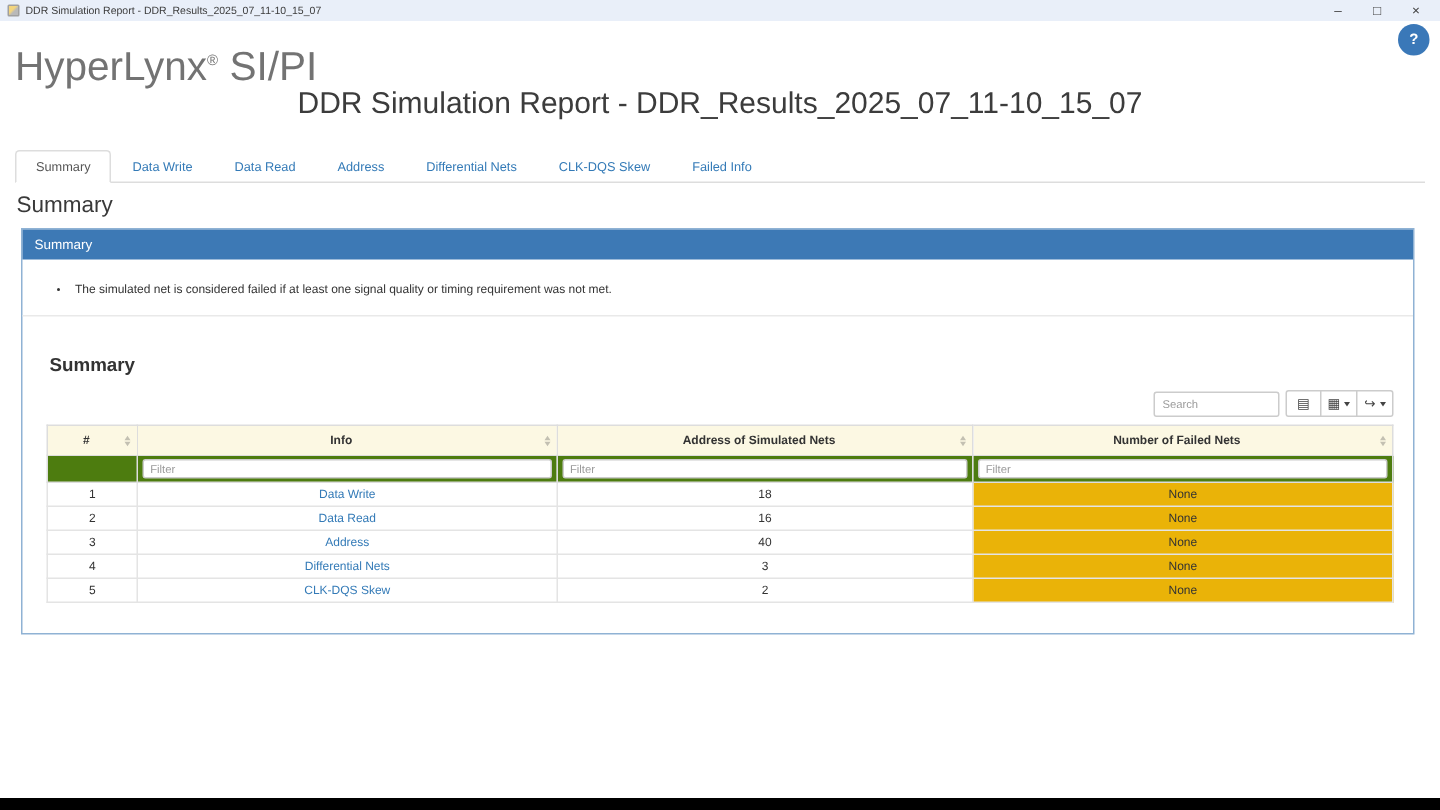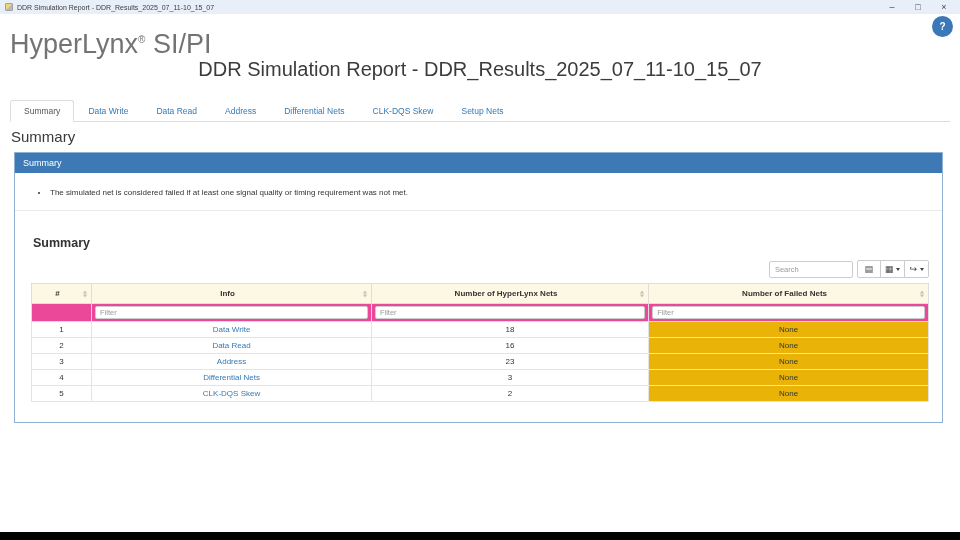--- a/index.html
+++ b/index.html
@@ -46,21 +46,21 @@
   .caret { width:0; height:0; border-left:2.5px solid transparent; border-right:2.5px solid transparent; border-top:3px solid #444; margin-left:3px; }
 
   
   table { width:100%; border-collapse:collapse; font-size:8px; color:#333; table-layout:fixed; }
   col.c-num { width:6.7%; } col.c-type { width:31.2%; } col.c-sim { width:30.9%; } col.c-fail { width:31.2%; }
   th { background:#fcf8e3; border:1px solid #ddd; font-weight:bold; padding:5px 12px 5px 4px; position:relative; text-align:center; height:19px; cursor:pointer; }
   .sort-icon { position:absolute; right:4px; top:50%; transform:translateY(-50%); display:flex; flex-direction:column; gap:1px; }
   .sort-icon i { display:block; width:0; height:0; border-left:2.5px solid transparent; border-right:2.5px solid transparent; }
   .sort-icon .up { border-bottom:3px solid #c3c0b2; }
   .sort-icon .down { border-top:3px solid #c3c0b2; }
-  td.filter-cell { background:#ec4899; border:1px solid #ddd; padding:2px 3px; height:18px; }
+  td.filter-cell { background:#4d7c0f; border:1px solid #ddd; padding:2px 3px; height:18px; }
   .filter-input { width:100%; height:13px; border:1px solid #ccc; border-radius:2px; font-size:7.5px; padding:1px 4px; color:#555; outline:none; background:#fff; }
   tbody td { border:1px solid #e4e4e4; text-align:center; padding:3px 2px; height:15px; }
   tbody td a { color:#337ab7; text-decoration:none; cursor:pointer; }
   td.failed { background:#eab308; }
 
   .footer-bar { position:absolute; bottom:0; left:0; width:100%; height:8px; background:#000; }
 </style>
 </head>
 <body>
 
@@ -77,21 +77,21 @@
 <div class="help-btn">?</div>
 <div class="report-title">DDR Simulation Report - DDR_Results_2025_07_11-10_15_07</div>
 
 <div class="tabs">
   <a class="tab active">Summary</a>
   <a class="tab">Data Write</a>
   <a class="tab">Data Read</a>
   <a class="tab">Address</a>
   <a class="tab">Differential Nets</a>
   <a class="tab">CLK-DQS Skew</a>
-  <a class="tab">Setup Nets</a>
+  <a class="tab">Failed Info</a>
 </div>
 
 <div class="page-heading">Summary</div>
 
 <div class="panel">
   <div class="panel-header">Summary</div>
   <div class="panel-body">
     <ul class="note-list">
       <li>The simulated net is considered failed if at least one signal quality or timing requirement was not met.</li>
     </ul>
@@ -127,21 +127,21 @@
         <thead>
           <tr>
             <th><span>#</span><span class="sort-icon">
                   <i class="up"></i>
                   <i class="down"></i>
                 </span></th>
             <th><span>Info</span><span class="sort-icon">
                   <i class="up"></i>
                   <i class="down"></i>
                 </span></th>
-            <th><span>Number of HyperLynx Nets</span><span class="sort-icon">
+            <th><span>Address of Simulated Nets</span><span class="sort-icon">
                   <i class="up"></i>
                   <i class="down"></i>
                 </span></th>
             <th><span>Number of Failed Nets</span><span class="sort-icon">
                   <i class="up"></i>
                   <i class="down"></i>
                 </span></th>
           </tr>
           <tr>
             <td class="filter-cell"></td>
@@ -159,21 +159,21 @@
           </tr>
           <tr>
             <td>2</td>
             <td><a>Data Read</a></td>
             <td>16</td>
             <td class="failed">None</td>
           </tr>
           <tr>
             <td>3</td>
             <td><a>Address</a></td>
-            <td>23</td>
+            <td>40</td>
             <td class="failed">None</td>
           </tr>
           <tr>
             <td>4</td>
             <td><a>Differential Nets</a></td>
             <td>3</td>
             <td class="failed">None</td>
           </tr>
           <tr>
             <td>5</td>

